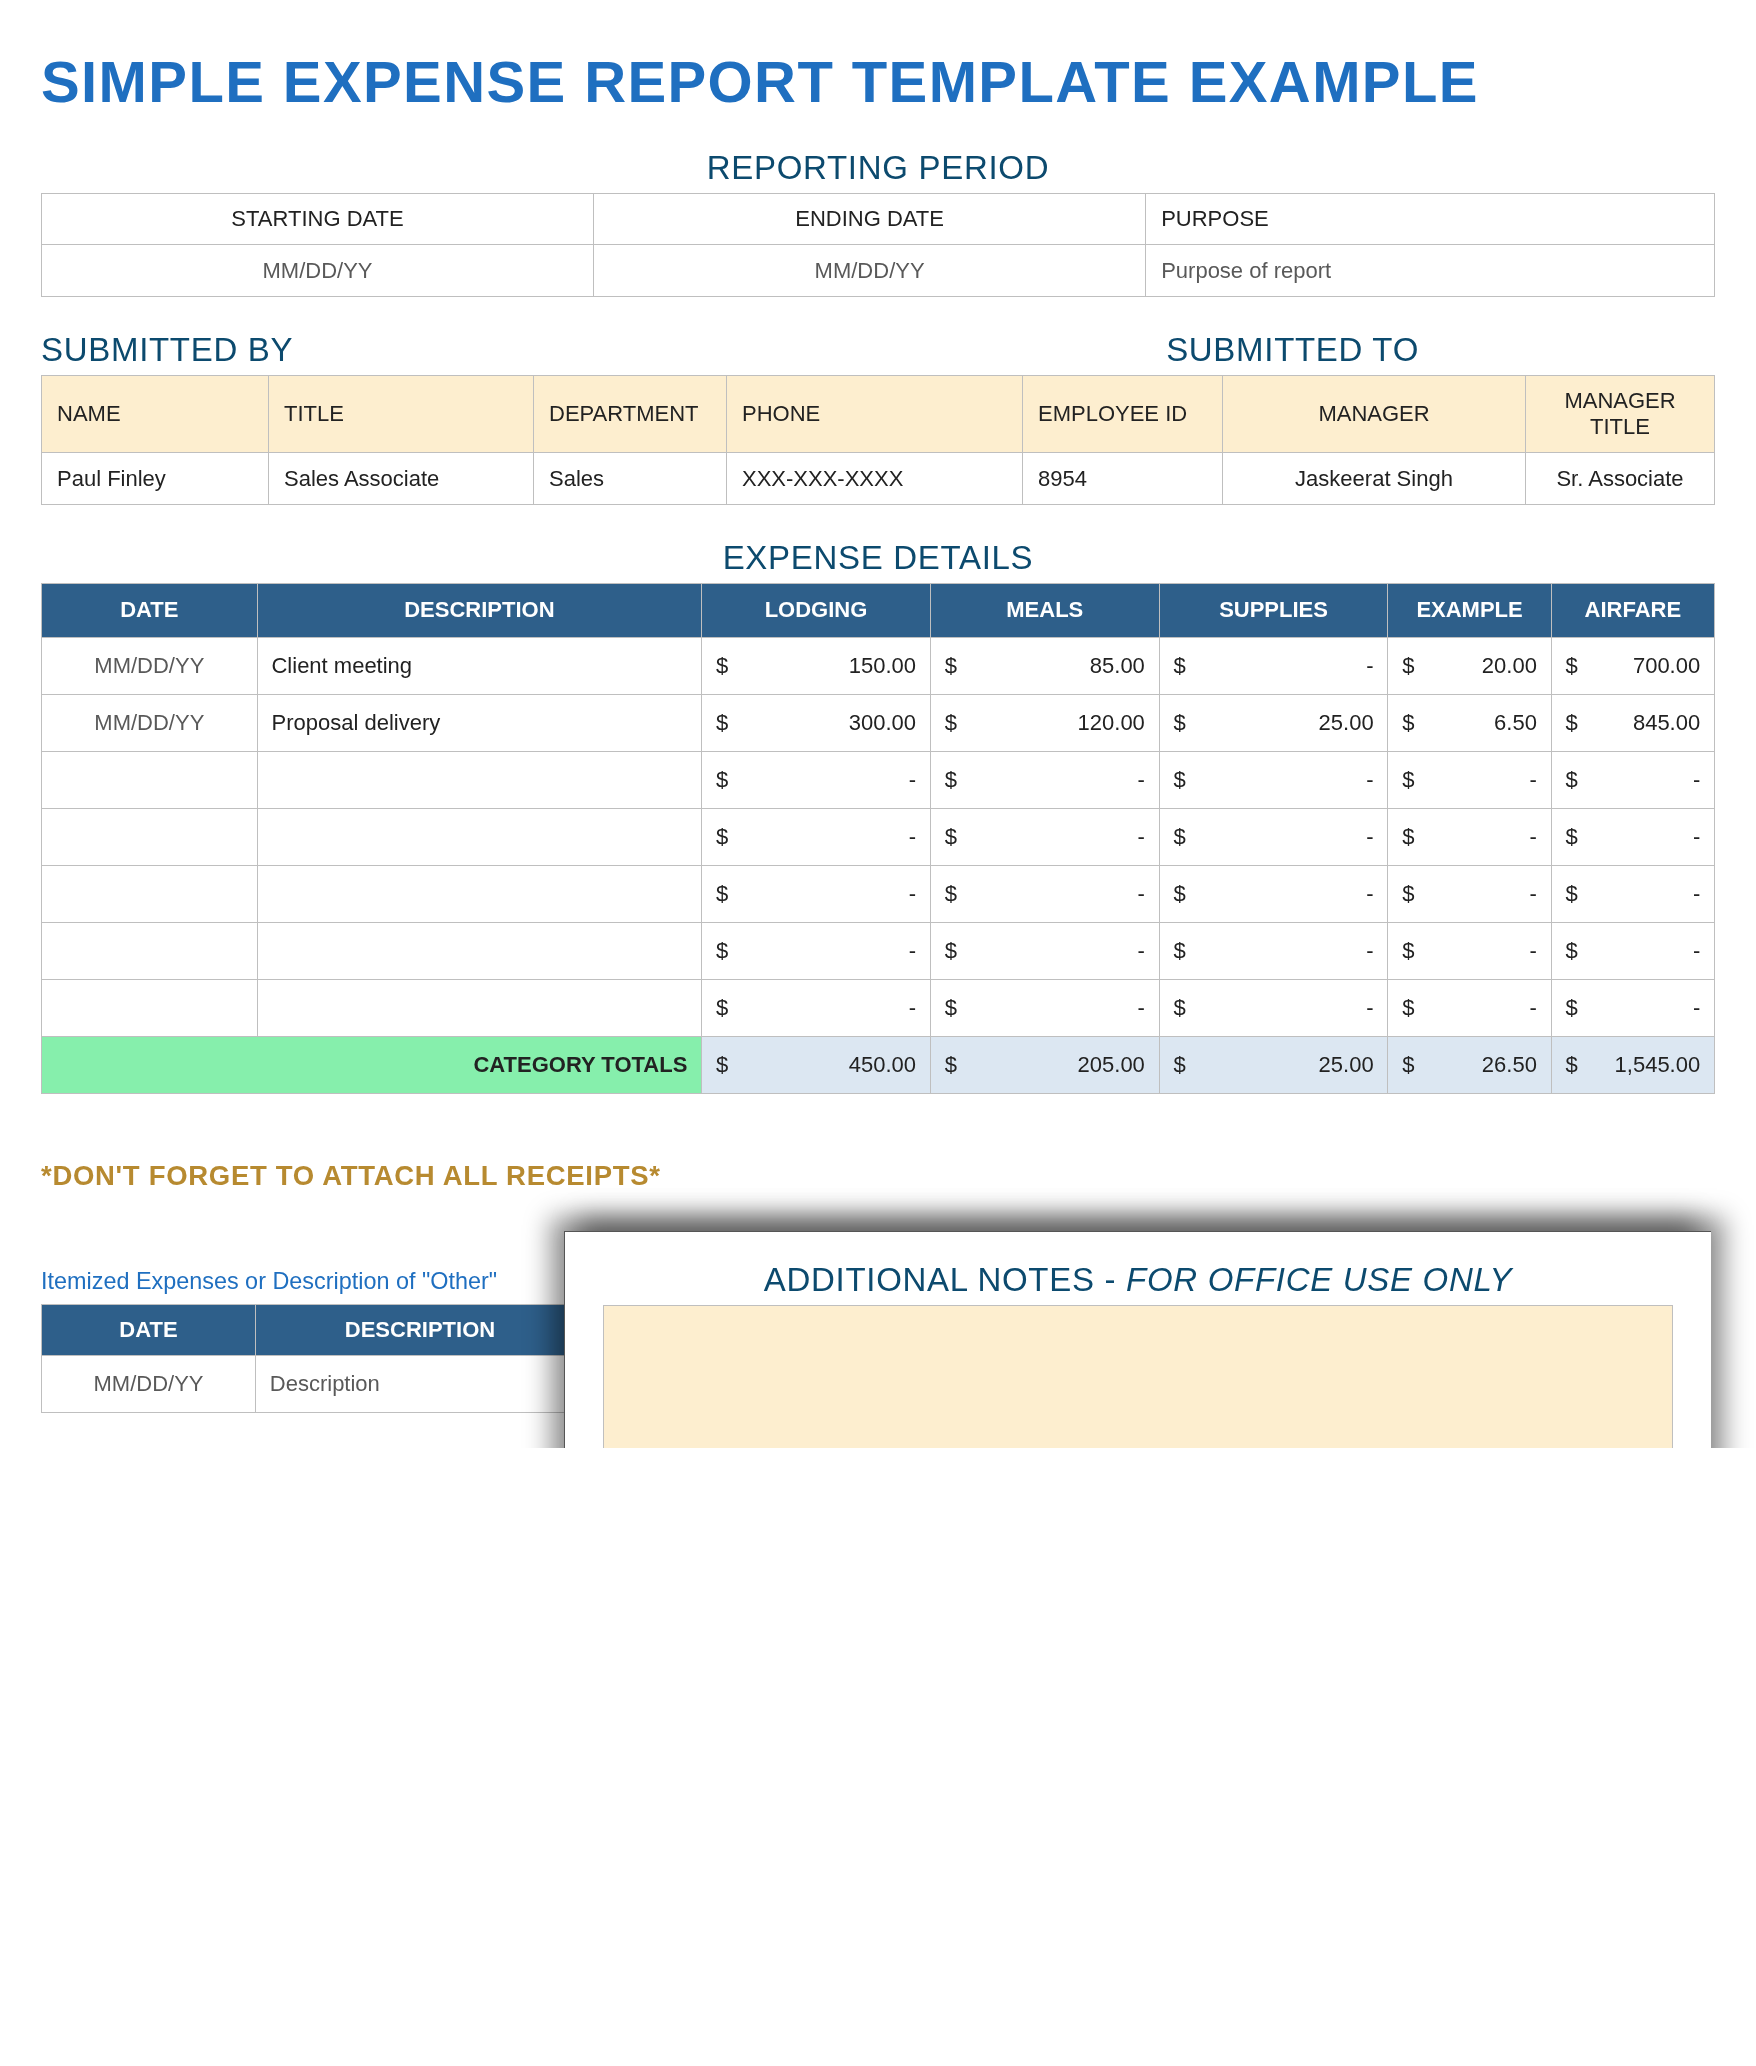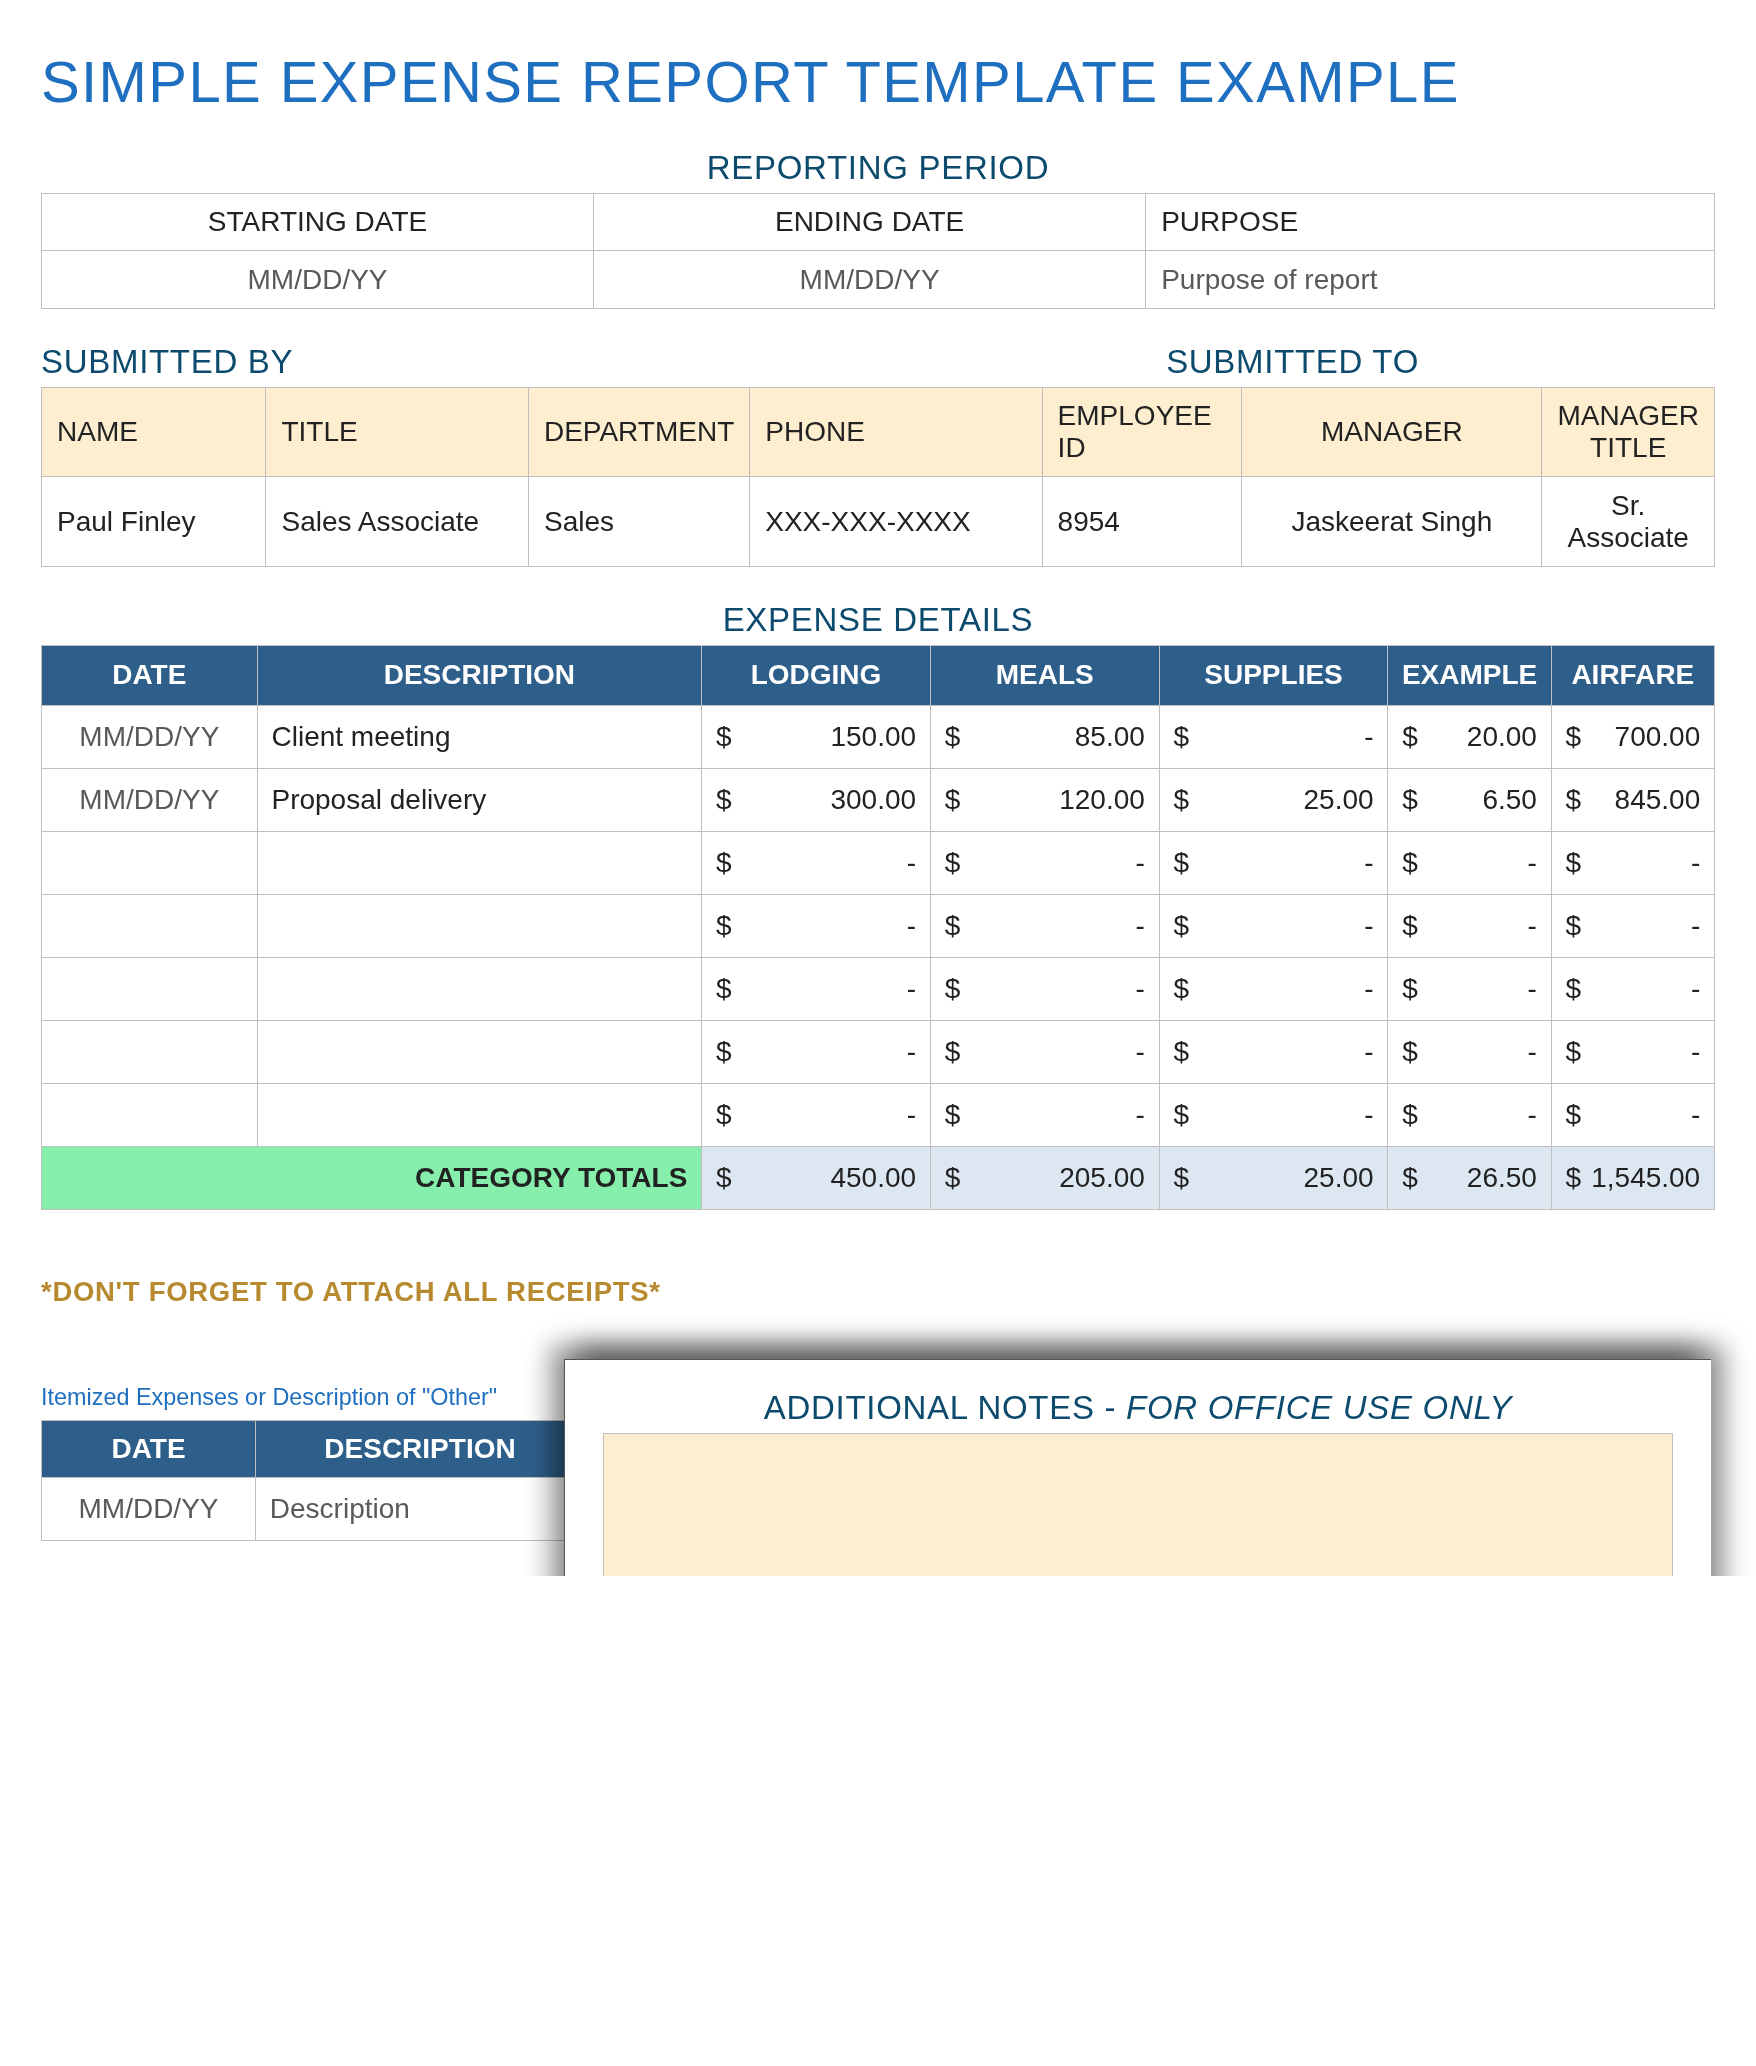--- a/index.html
+++ b/index.html
@@ -7,38 +7,38 @@
     margin: 0;
     padding: 48px 41px;
     font-family: "Segoe UI", Arial, sans-serif;
     background: #fff;
     color: #222;
     width: 1756px;
   }
   .title {
     font-family: "Century Gothic", "Segoe UI", Arial, sans-serif;
     font-size: 58px;
-    font-weight: 400;
+    font-weight: 700;
     color: #1f6fc0;
     letter-spacing: 1.4px;
     margin: 0 0 20.7px 0;
   }
   .section-label {
     font-family: "Century Gothic", "Segoe UI", Arial, sans-serif;
     font-size: 33px;
     font-weight: 400;
     color: #0c4a6e;
     letter-spacing: 0.7px;
     margin: 34px 0 5.5px 0;
     text-align: center;
   }
   .table {
     width: 100%;
     border-collapse: collapse;
-    font-size: 28px;
+    font-size: 22px;
   }
   .table th, .table td {
     border: 1.4px solid #bfbfbf;
     padding: 12.4px 15px;
     vertical-align: middle;
   }
   .period-table th { font-weight: 400; background:#fff; }
   .period-table td { color:#595959; }
   .period-table .left { text-align:left; }
   .period-table .ctr  { text-align:center; }

